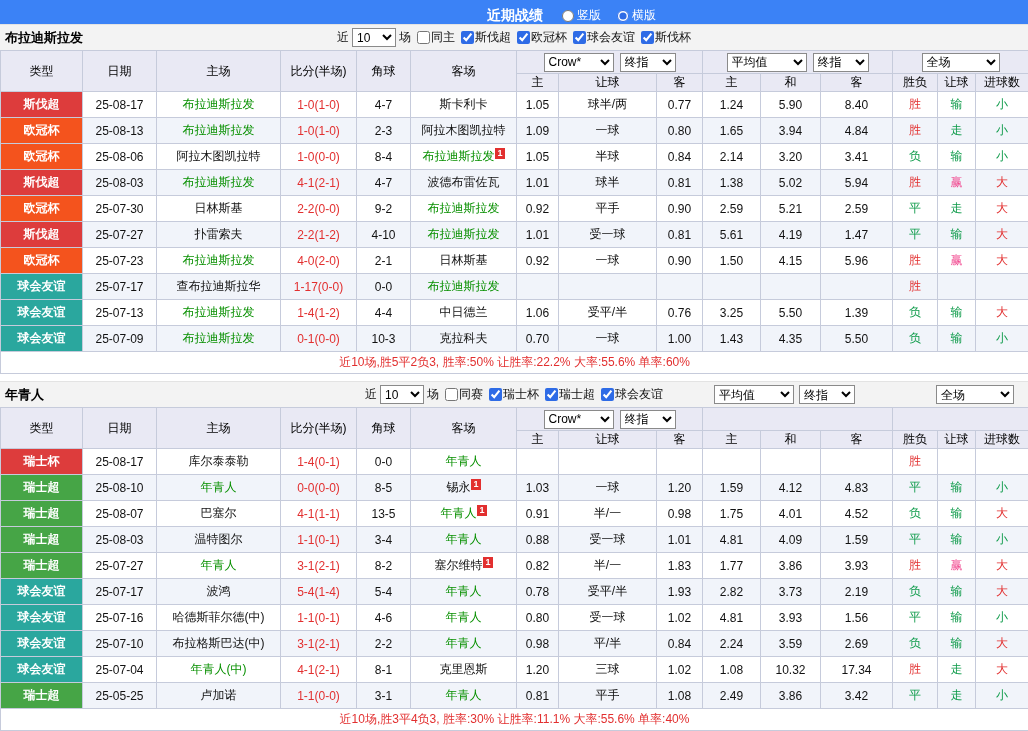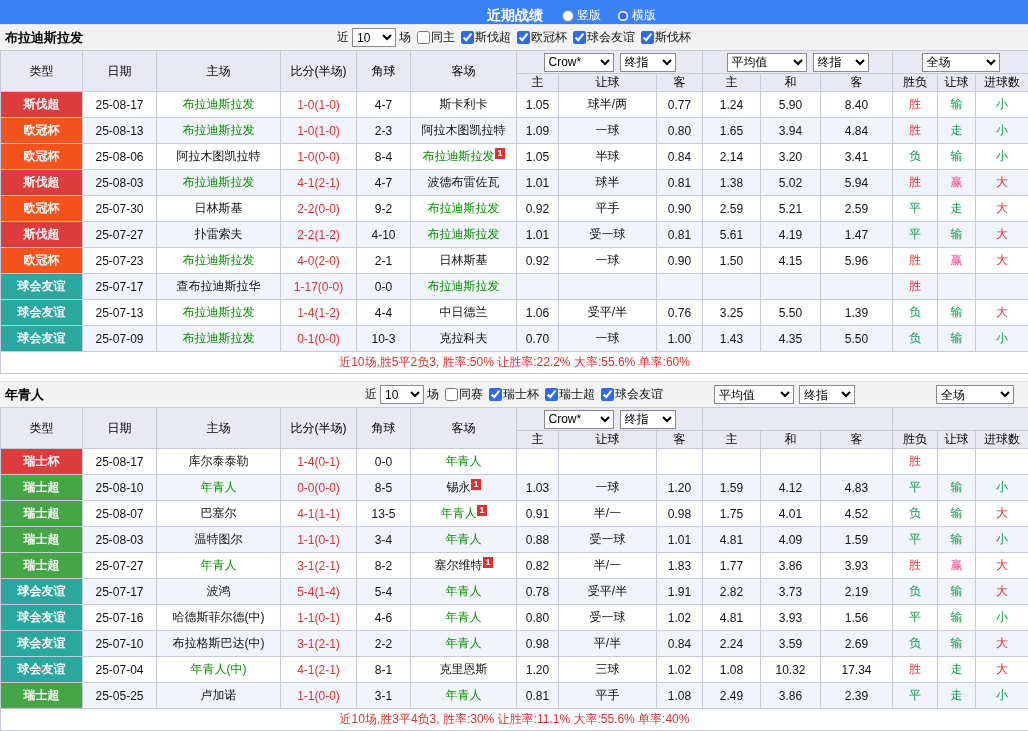--- a/index.html
+++ b/index.html
@@ -464,21 +464,21 @@
           </tr>
           <tr>
             <td class="lg" style="background:#2aa79e">球会友谊</td>
             <td>25-07-17</td>
             <td class="">波鸿</td>
             <td class="score">5-4(1-4)</td>
             <td>5-4</td>
             <td class="tg">年青人</td>
             <td>0.78</td>
             <td>受平/半</td>
-            <td>1.91</td>
+            <td>1.93</td>
             <td>2.82</td>
             <td>3.73</td>
             <td>2.19</td>
             <td style="color:#0e9b4a">负</td>
             <td style="color:#0e9b4a">输</td>
             <td style="color:#e22f2f">大</td>
           </tr>
           <tr>
             <td class="lg" style="background:#2aa79e">球会友谊</td>
             <td>25-07-16</td>
@@ -535,21 +535,21 @@
             <td>25-05-25</td>
             <td class="">卢加诺</td>
             <td class="score">1-1(0-0)</td>
             <td>3-1</td>
             <td class="tg">年青人</td>
             <td>0.81</td>
             <td>平手</td>
             <td>1.08</td>
             <td>2.49</td>
             <td>3.86</td>
-            <td>2.39</td>
+            <td>3.42</td>
             <td style="color:#0e9b4a">平</td>
             <td style="color:#0e9b4a">走</td>
             <td style="color:#0e9b4a">小</td>
           </tr>
         </tbody>
         <tfoot>
           <tr>
             <td colspan="15" class="summary">近10场,胜3平4负3, 胜率:30% 让胜率:11.1% 大率:55.6% 单率:40%</td>
           </tr>
         </tfoot>

